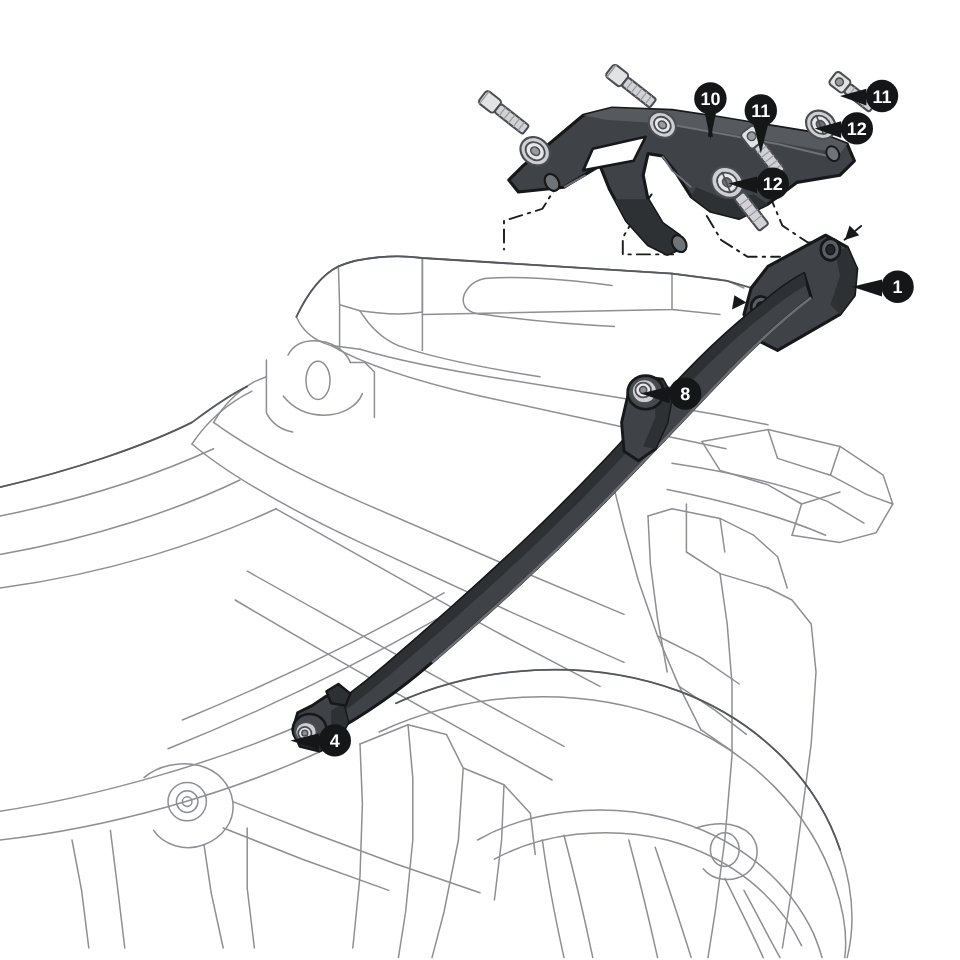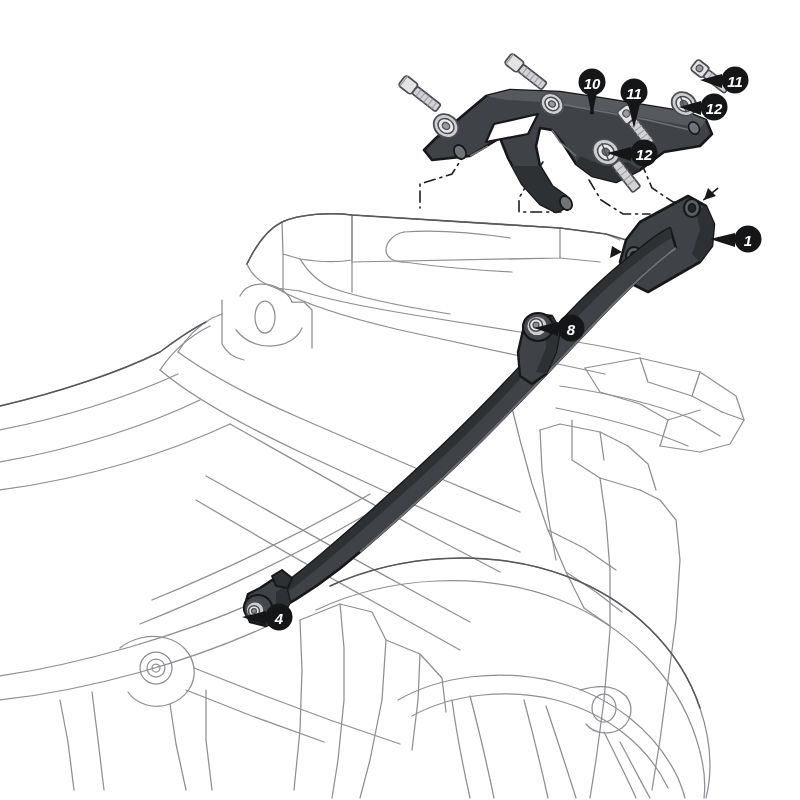--- a/index.html
+++ b/index.html
@@ -2,21 +2,21 @@
 <html><head>
 <meta charset="utf-8">
 <style>
   html,body{margin:0;padding:0;background:#ffffff;}
   body{
     width:800px;height:800px;
     font-family:"Liberation Sans", sans-serif;
     overflow:hidden;
     position:relative;
   }
-  #stage{position:absolute;left:0;top:0;width:708px;height:800px;font-style:italic;}
+  #stage{position:absolute;left:0;top:0;width:708px;height:800px;}
   svg{display:block;}
   .callout-num{
     font-family:"Liberation Sans", sans-serif;
     font-weight:bold;
     fill:#ffffff;
     text-anchor:middle;
     dominant-baseline:central;
   }
 </style>
 </head>

